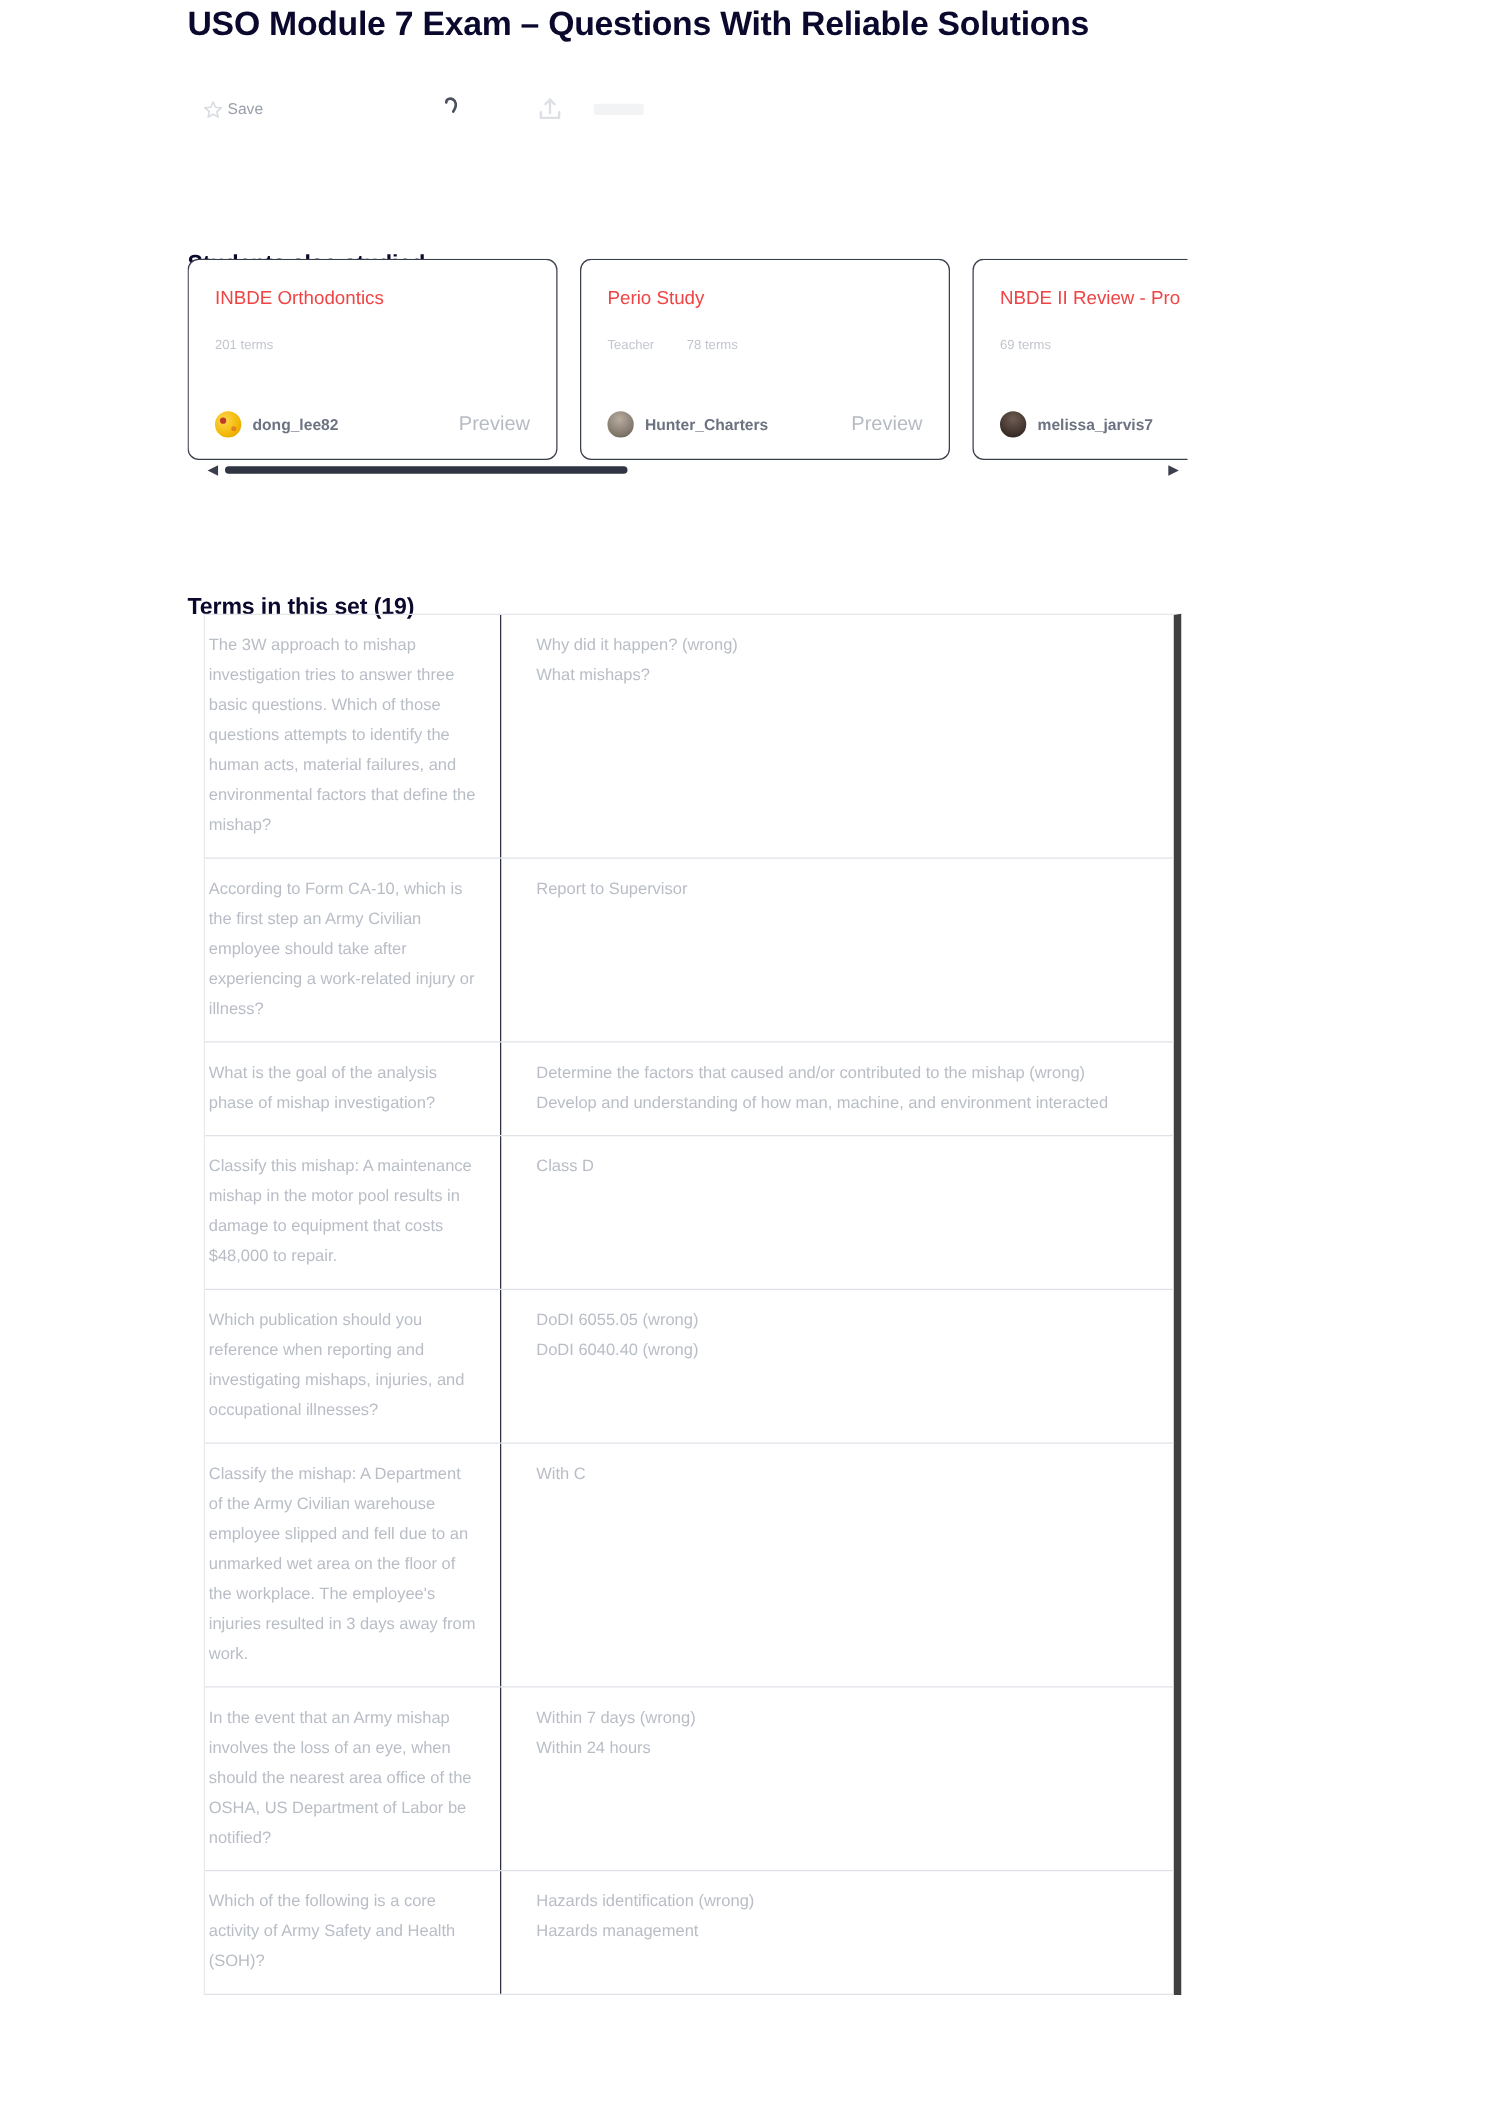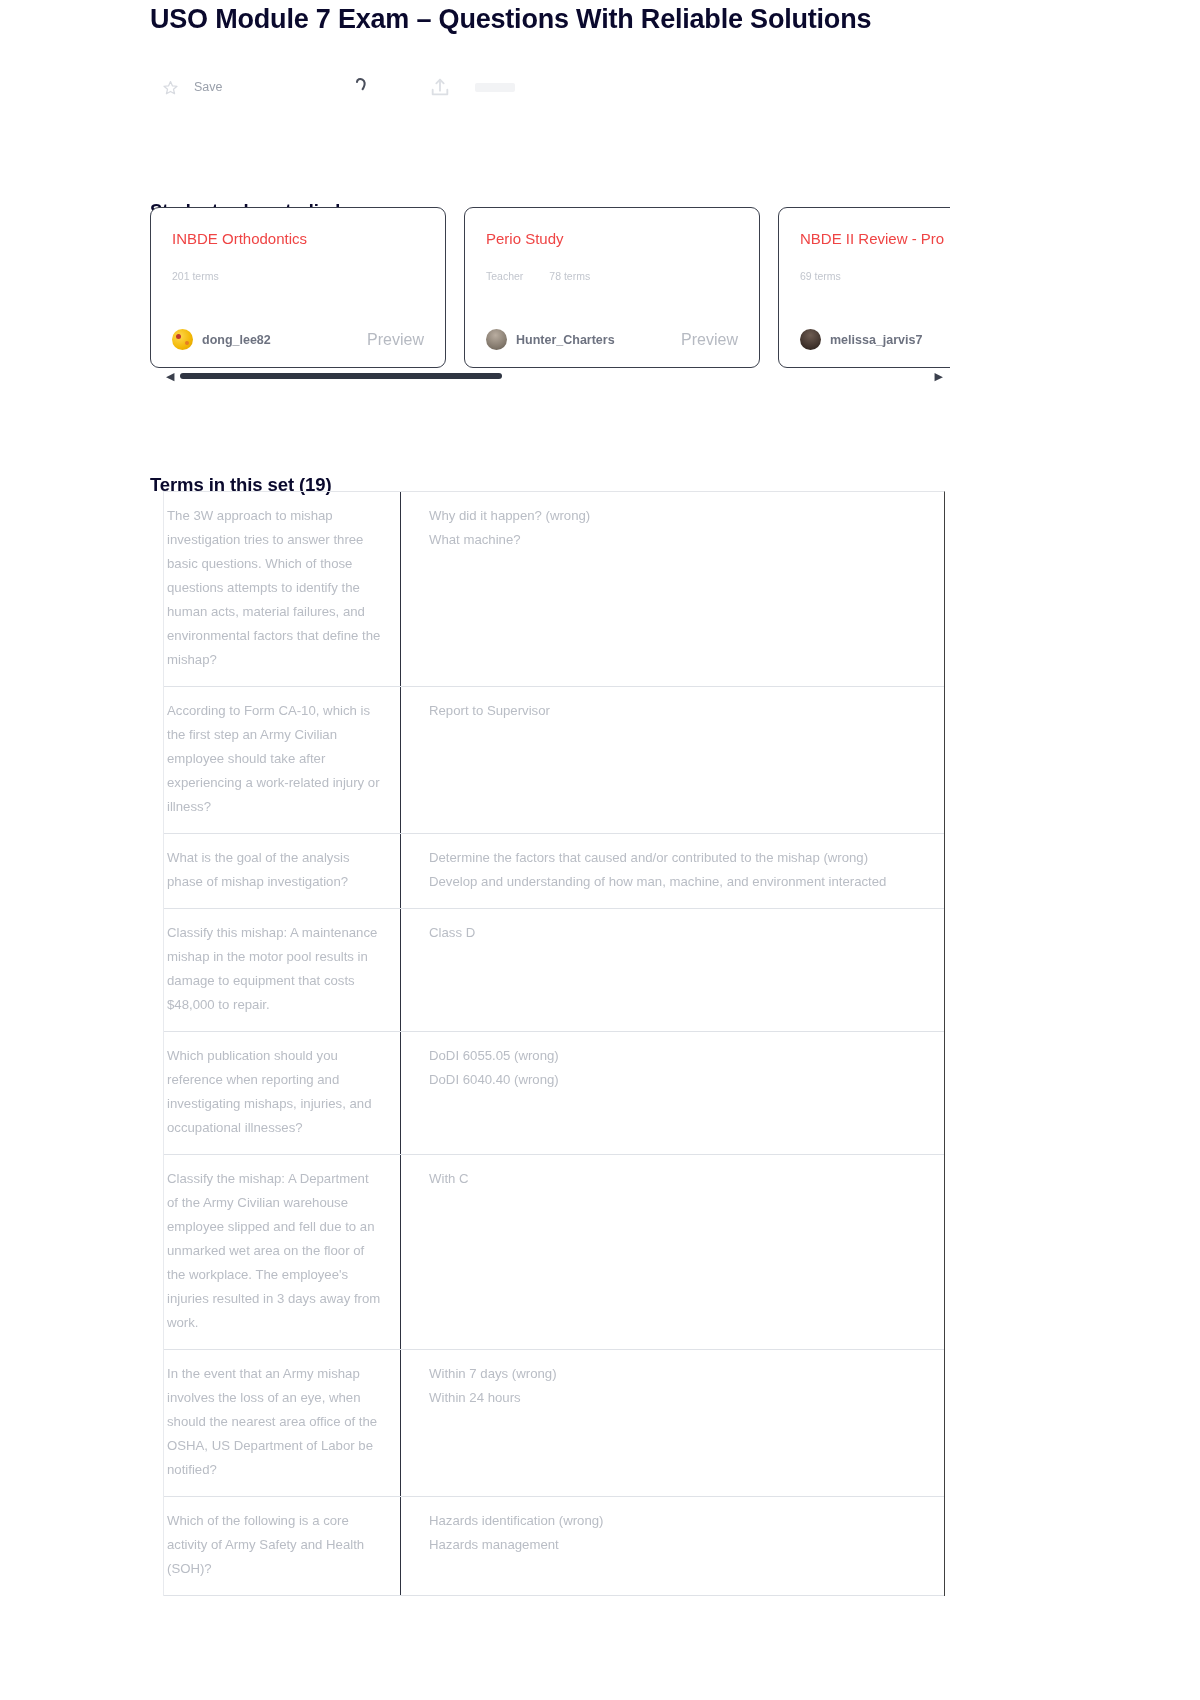--- a/index.html
+++ b/index.html
@@ -36,21 +36,21 @@
   .toolbar {
     position: absolute;
     left: 163px;
     top: 76px;
     display: flex;
     align-items: center;
     gap: 0px;
   }
   .tb-item {
     display: flex;
-    gap: 16px;
+    gap: 4px;
     color: #c9ccd4;
     font-size: 12.5px;
   }
   .tb-save { width: 120px; }
   .tb-ico { width: 15px; height: 15px; display: inline-block; position: relative; }
   .tb-label { color: #9aa0ab; font-size: 12.5px; }
 
   .ico-star svg { display: block; }
   .ico-undo { width: 26px; height: 22px; }
   .ico-share { width: 22px; height: 22px; }
@@ -177,21 +177,21 @@
   }
 
   
   .terms-table {
     position: absolute;
     left: 163px;
     top: 491px;
     width: 782px;
     border-top: 1px solid #e3e5e9;
     border-left: 1px solid #e8eaee;
-    border-right: 1px solid #404040;
+    border-right: 6px solid #404040;
   }
   .term-row {
     display: flex;
     border-bottom: 1px solid #dfe2e7;
     min-height: 60px;
   }
   .term-col-term {
     width: 237px;
     flex: 0 0 237px;
     padding: 12px 18px 14px 3px;
@@ -309,21 +309,21 @@
   </div>
 
   <div class="section-head" id="terms-head">Terms in this set (19)</div>
 
   <div class="terms-table">
 
     <div class="term-row">
       <div class="term-col-term">The 3W approach to mishap investigation tries to answer three basic questions. Which of those questions attempts to identify the human acts, material failures, and environmental factors that define the mishap?</div>
       <div class="term-col-def">
         <span class="def-line">Why did it happen? (wrong)</span>
-        <span class="def-line">What machine?</span>
+        <span class="def-line">What mishaps?</span>
       </div>
     </div>
 
     <div class="term-row">
       <div class="term-col-term">According to Form CA-10, which is the first step an Army Civilian employee should take after experiencing a work-related injury or illness?</div>
       <div class="term-col-def">
         <span class="def-line">Report to Supervisor</span>
       </div>
     </div>
 

